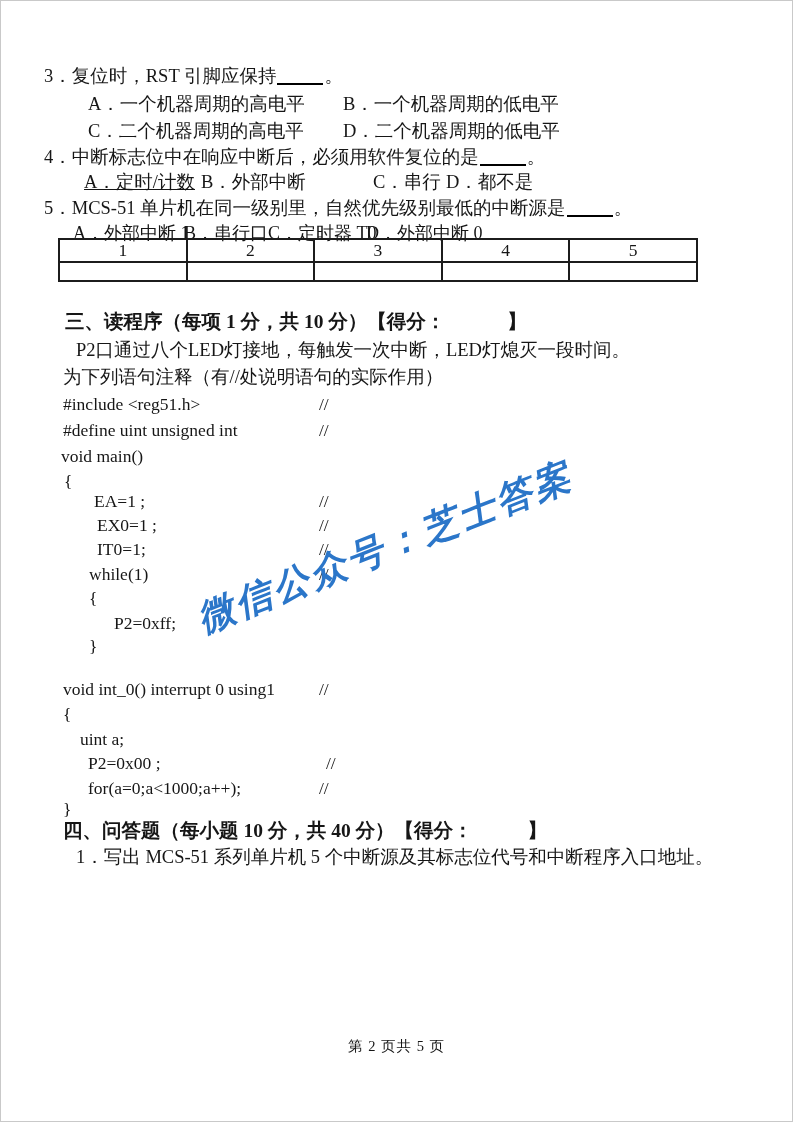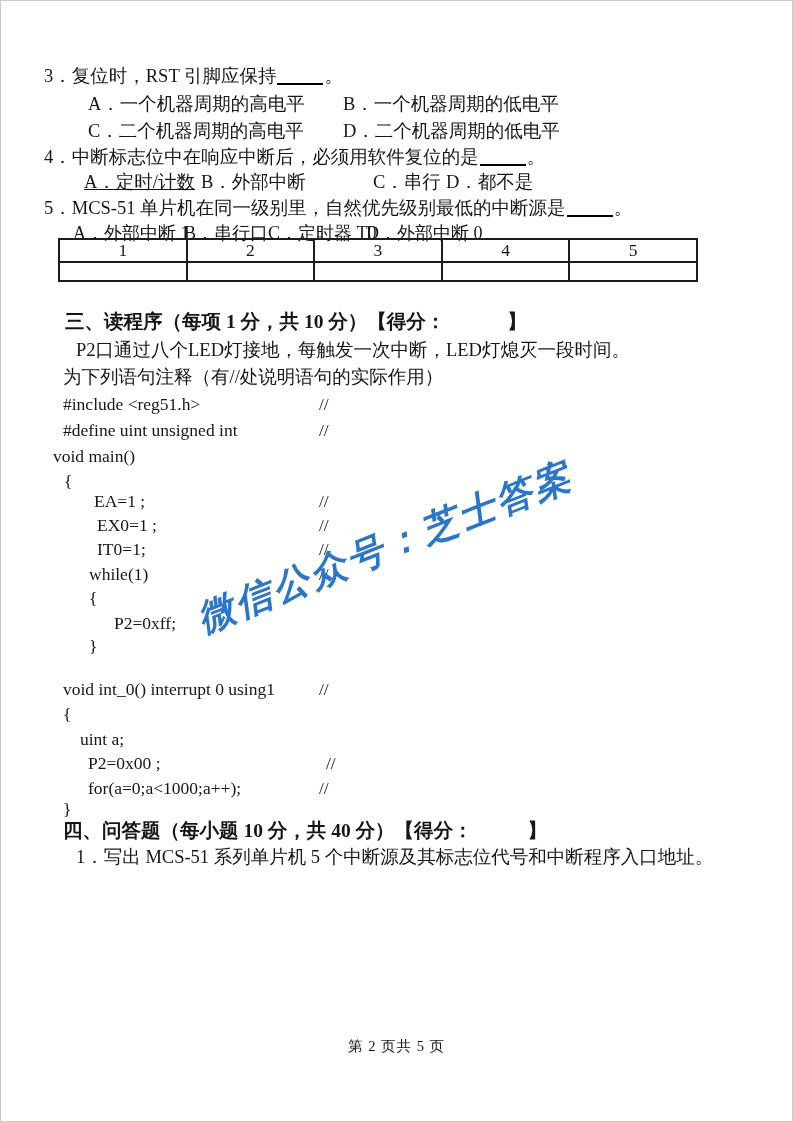--- a/index.html
+++ b/index.html
@@ -103,21 +103,21 @@
 
   <div class="ln code" style="top:391px;">
     <span class="abs" style="left:62px;">#include &lt;reg51.h&gt;</span>
     <span class="cm">//</span>
   </div>
   <div class="ln code" style="top:417px;">
     <span class="abs" style="left:62px;">#define uint unsigned int</span>
     <span class="cm">//</span>
   </div>
   <div class="ln code" style="top:443px;">
-    <span class="abs" style="left:52px;">void main()</span>
+    <span class="abs" style="left:60px;">void main()</span>
   </div>
   <div class="ln code" style="top:468px;">
     <span class="abs" style="left:63px;">{</span>
   </div>
   <div class="ln code" style="top:488px;">
     <span class="abs" style="left:93px;">EA=1 ;</span>
     <span class="cm">//</span>
   </div>
   <div class="ln code" style="top:512px;">
     <span class="abs" style="left:96px;">EX0=1   ;</span>

